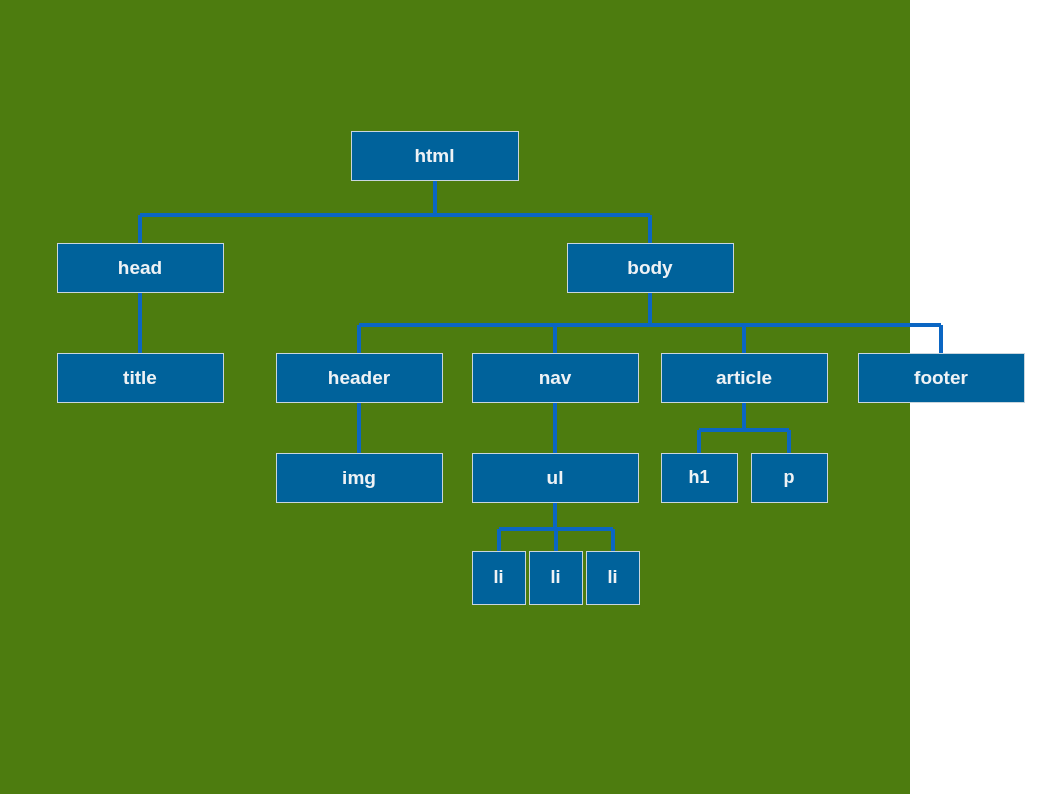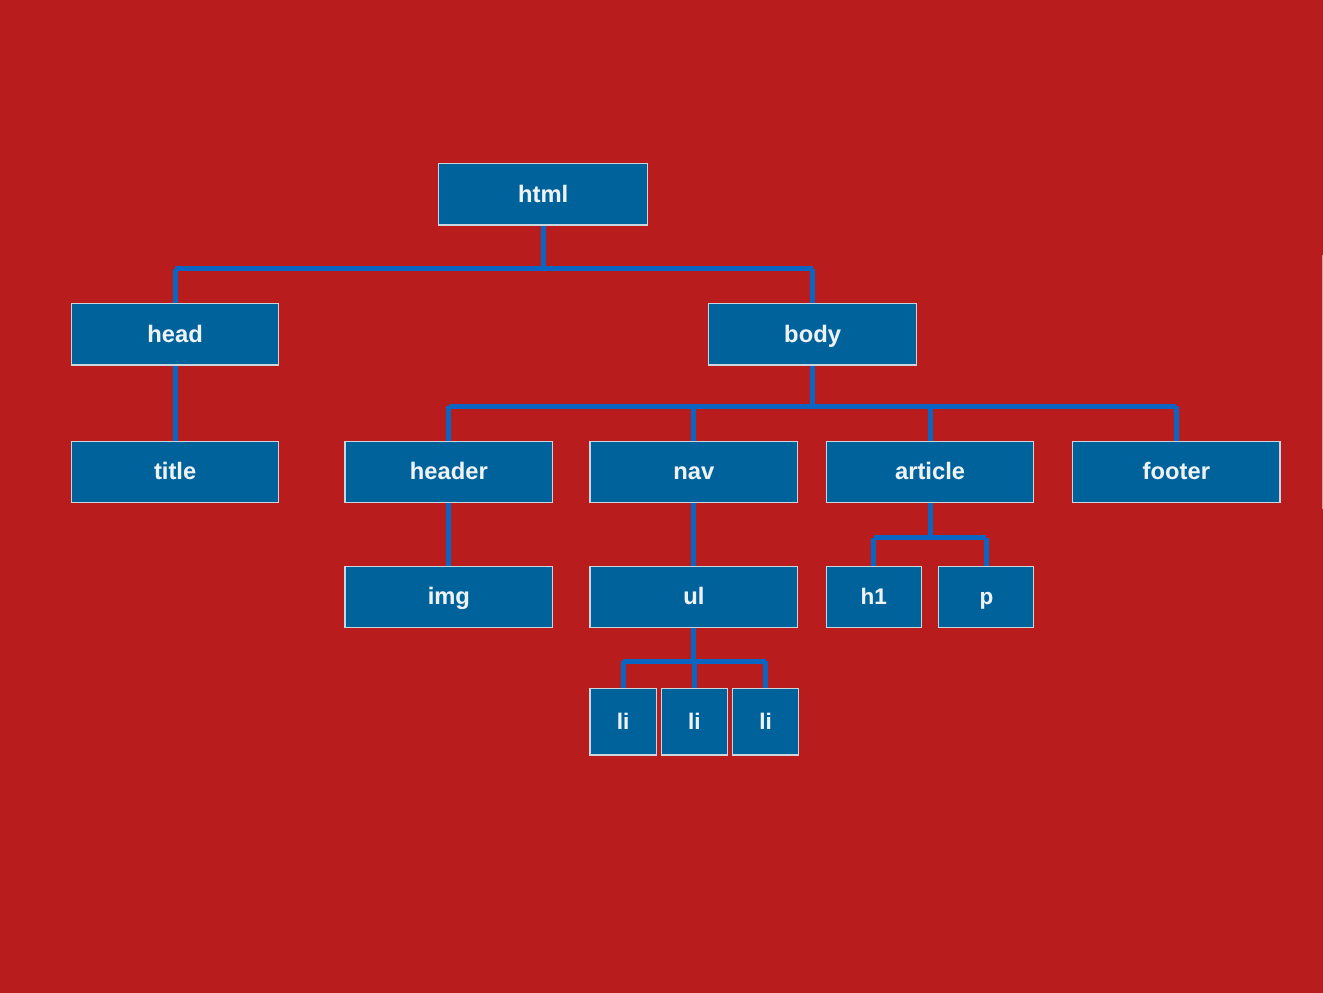--- a/index.html
+++ b/index.html
@@ -8,23 +8,23 @@
     background: #ffffff;
   }
   body {
     width: 1058px;
     height: 794px;
     font-family: "Liberation Sans", sans-serif;
     overflow: hidden;
   }
   #diagram-root {
     position: relative;
-    width: 1058px;
+    width: 910px;
     height: 794px;
-    background: #b91c1c;
+    background: #4d7c0f;
   }
   svg#tree-svg {
     position: absolute;
     left: 0;
     top: 0;
     width: 1058px;
     height: 794px;
     display: block;
     shape-rendering: crispEdges;
   }

